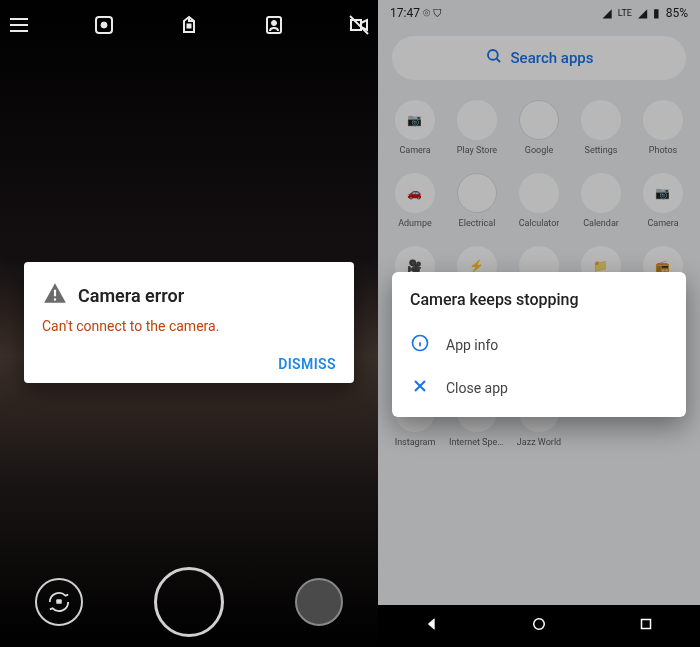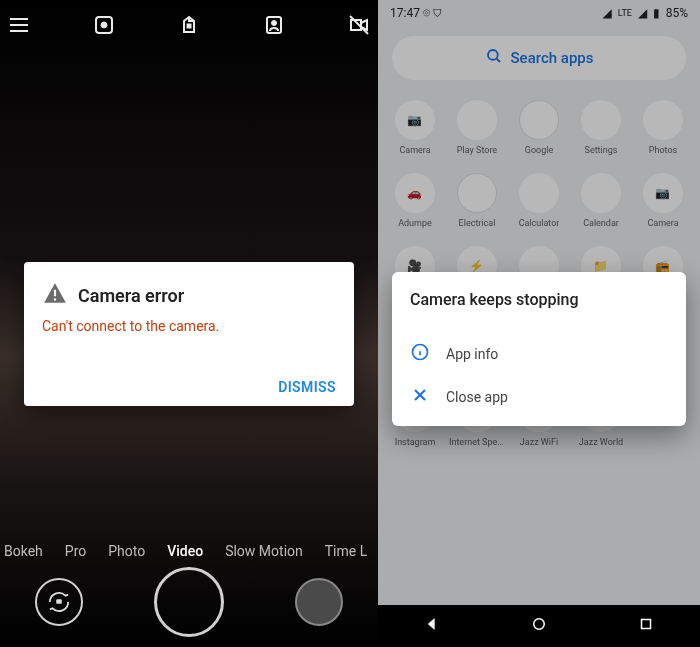--- a/index.html
+++ b/index.html
@@ -67,21 +67,21 @@
     background: #fff;
     border-radius: 4px;
     padding: 18px 18px 10px 18px;
     color: #333;
     box-shadow: 0 8px 22px rgba(0,0,0,.45);
   }
   .dialog1 .hdr { display:flex; align-items:center; gap:10px; margin-bottom:8px;}
   .dialog1 .hdr svg { width:26px; height:26px; }
   .dialog1 .title { font-size: 18px; font-weight: 600; color:#222;}
   .dialog1 .msg { font-size: 14px; color:#c2410c; }
-  .dialog1 .ftr { text-align:right; margin-top:43px; }
+  .dialog1 .ftr { text-align:right; margin-top:20px; }
   .dialog1 .dismiss { color:#1e88e5; font-weight:600; font-size:14px; letter-spacing:.4px; }
   
   .right {
     width: 322px;
     height: 100%;
     background: #eceff1;
     position: relative;
     color:#333;
     overflow:hidden;
   }
@@ -150,21 +150,21 @@
   
   .dialog2 {
     position:absolute;
     top: 272px; left: 14px; right: 14px;
     background:#fff;
     border-radius:6px;
     box-shadow: 0 10px 28px rgba(0,0,0,.4);
     padding: 18px 18px 8px 18px;
     z-index: 5;
   }
-  .dialog2 .title { font-size:16px; font-weight:500; color:#222; margin-bottom:23px; }
+  .dialog2 .title { font-size:16px; font-weight:500; color:#222; margin-bottom:14px; }
   .dialog2 .row {
     display:flex; align-items:center; gap:16px;
     padding: 10px 0;
     font-size:14px; color:#444;
   }
   .dialog2 .row svg { width:20px; height:20px; }
   .navbar {
     position:absolute; bottom:0; left:0; right:0;
     height:42px;
     background:#000;
@@ -205,28 +205,20 @@
     </div>
     <div class="top-icon">
       <svg viewBox="0 0 24 24">
           <path d="M4 7h10v10H4z" fill="none" stroke-width="2"></path>
           <path d="M14 10l6-3v10l-6-3" fill="none" stroke-width="2"></path>
           <path d="M3 3l18 18" stroke-width="2"></path>
         </svg>
     </div>
   </div>
 
-  <div class="modes" id="modes">
-      <span>Bokeh</span>
-      <span>Pro</span>
-      <span>Photo</span>
-      <span class="active">Video</span>
-      <span>Slow Motion</span>
-      <span>Time L</span>
-    </div>
 
   <div class="shutter-row">
     <div class="circle small-c">
       <svg width="22" height="22" viewBox="0 0 24 24" fill="none" stroke="#ddd" stroke-width="2">
           <path d="M2 12a10 10 0 0 1 17-7l3-1"></path>
           <path d="M22 12a10 10 0 0 1-17 7l-3 1"></path>
           <rect x="9" y="9" width="6" height="5" rx="1" fill="#ddd" stroke="none"></rect>
         </svg>
     </div>
     <div class="circle big-c"></div>
@@ -360,24 +352,20 @@
       </div>
       <div class="app">
         <div class="ic c-ig" style="color:#fff;font-size:12px;font-weight:600">◎</div>
         <div class="lbl">Instagram</div>
       </div>
       <div class="app">
         <div class="ic c-ism" style="color:#fff;font-size:12px;font-weight:600">⇅</div>
         <div class="lbl">Internet Speed Mete…</div>
       </div>
       <div class="app">
-        <div class="ic c-jw" style="color:#fff;font-size:12px;font-weight:600">Jazz</div>
-        <div class="lbl">Jazz WiFi</div>
-      </div>
-      <div class="app">
         <div class="ic c-jwd" style="color:#fff;font-size:12px;font-weight:600">Jazz</div>
         <div class="lbl">Jazz World</div>
       </div>
     </div>
 
   <div class="scrim"></div>
 
   <div class="dialog2">
     <div class="title">Camera keeps stopping</div>
     <div class="row">

